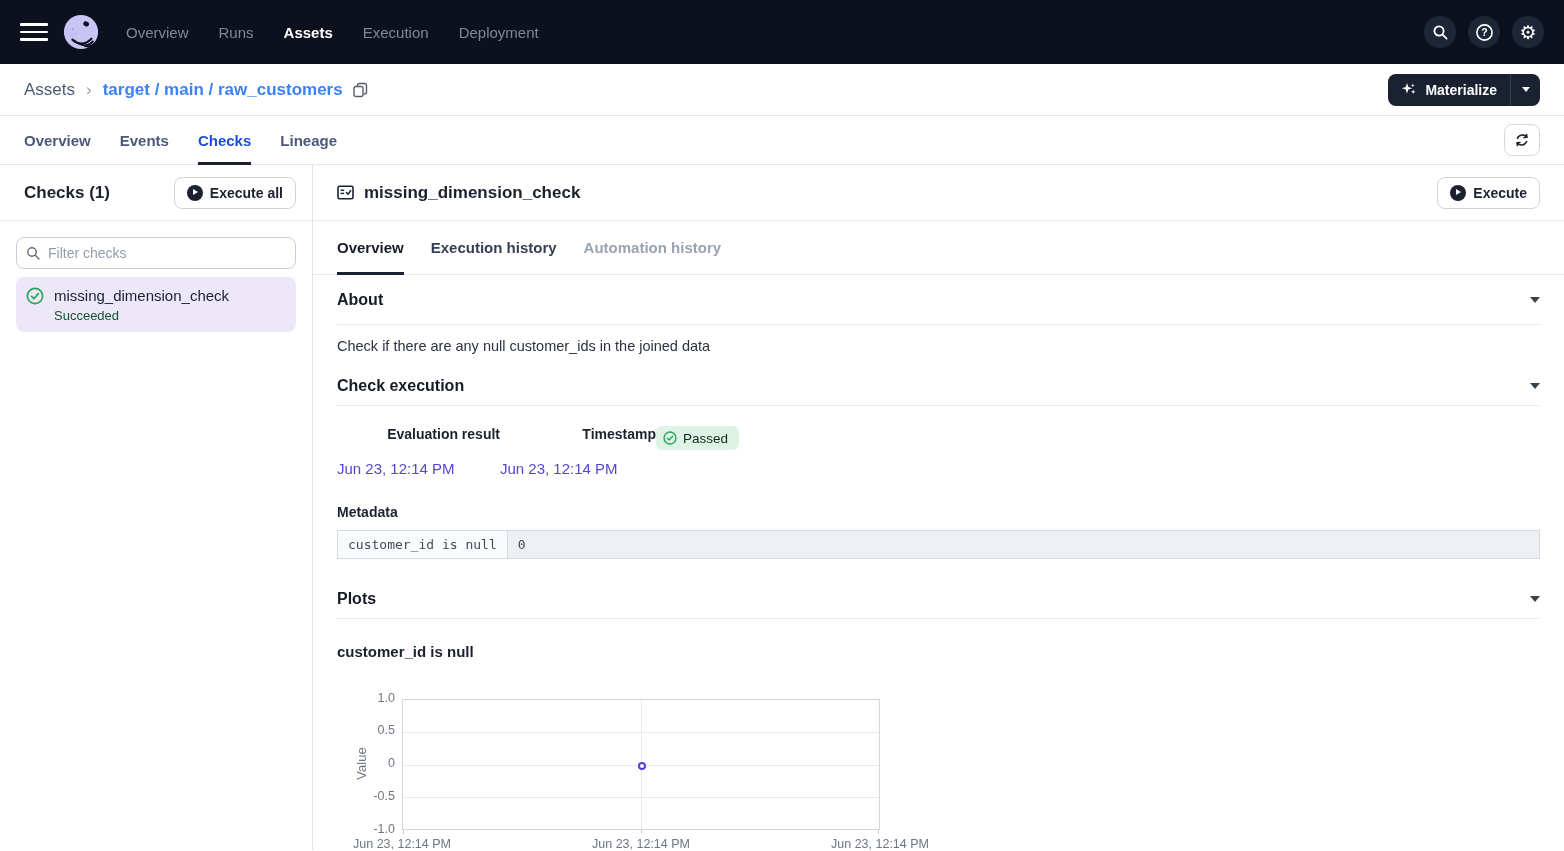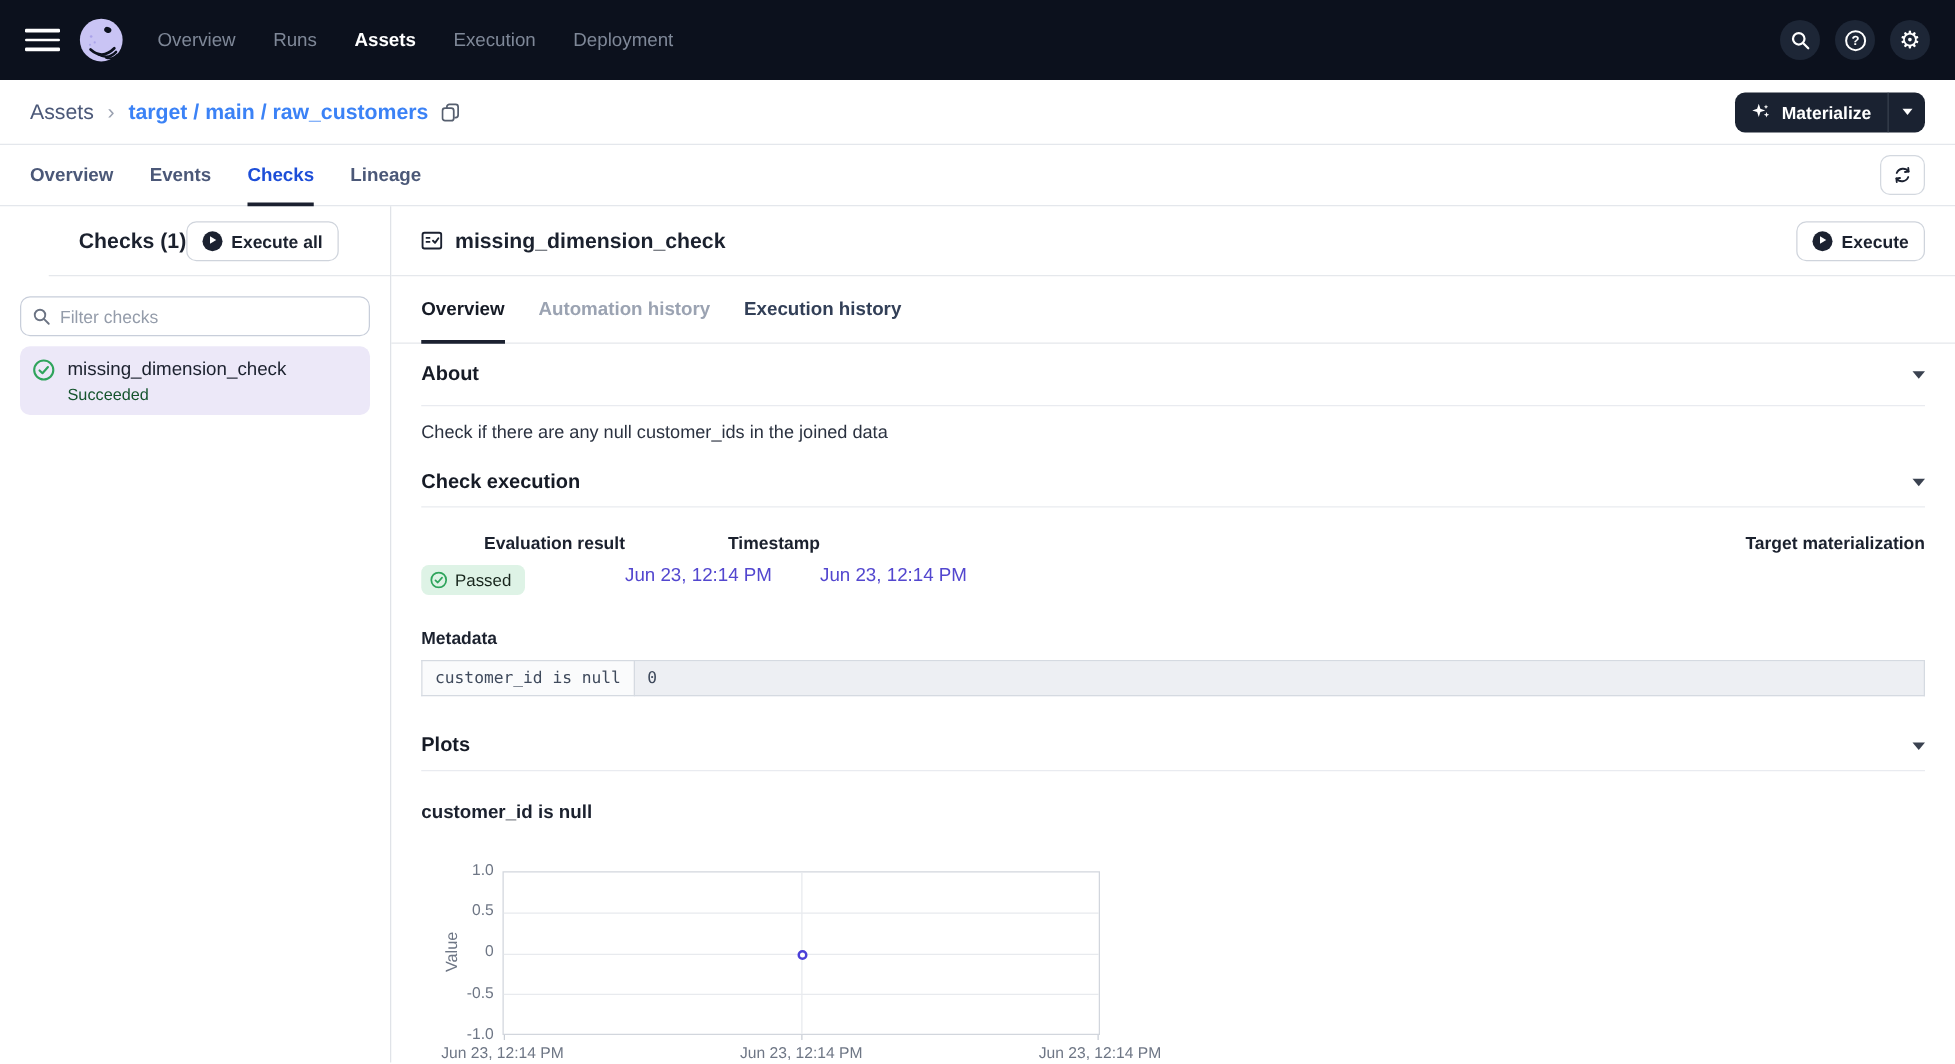--- a/index.html
+++ b/index.html
@@ -34,21 +34,21 @@
   .asset-tabs { height:49px; display:flex; align-items:stretch; padding:0 24px; border-bottom:1px solid #e4e7ec; }
   .a-tab { display:flex; align-items:center; margin-right:29px; font-size:15px; font-weight:600; color:#4b5878; position:relative; cursor:pointer; }
   .a-tab.active { color:#1d4ed8; }
   .a-tab.active::after { content:""; position:absolute; left:0; right:0; bottom:-1px; height:3px; background:#1b2130; }
   .refresh-btn { margin-left:auto; align-self:center; width:36px; height:32px; border:1px solid #d3d8df; border-radius:8px; background:#fff; display:flex; align-items:center; justify-content:center; cursor:pointer; }
 
   
   .content { display:flex; height:685px; }
 
   .left-panel { width:313px; flex:0 0 313px; border-right:1px solid #e0e3e8; }
-  .lp-header { height:56px; display:flex; align-items:center; padding:0 16px 0 24px; border-bottom:1px solid #e5e8ec;margin-left:39px; }
+  .lp-header { height:56px; display:flex; align-items:center; justify-content:space-between; padding:0 16px 0 24px; border-bottom:1px solid #e5e8ec; }
   .lp-title { font-size:17px; font-weight:700; }
   .btn-outline { display:inline-flex; align-items:center; gap:7px; height:32px; padding:0 12px; border:1px solid #cfd4dc; border-radius:8px; background:#fff; font-size:14px; font-weight:600; color:#1b212e; cursor:pointer; }
   .play-icon { width:16px; height:16px; border-radius:50%; background:#1b2130; position:relative; flex:0 0 16px; }
   .play-icon::after { content:""; position:absolute; left:6px; top:4.6px; border-left:5.6px solid #fff; border-top:3.4px solid transparent; border-bottom:3.4px solid transparent; }
   .lp-body { padding:16px; }
   .filter-wrap { position:relative; }
   .filter-wrap svg { position:absolute; left:10px; top:8.5px; }
   .filter-input { width:100%; height:32px; border:1px solid #c8ceda; border-radius:8px; padding:0 10px 0 31px; font-size:14px; font-family:"Liberation Sans", sans-serif; color:#4d7c0f; outline:none; }
   .filter-input::placeholder { color:#949caa; }
   .check-item { margin-top:8px; background:#ece8f8; border-radius:8px; padding:9px 12px 9px 10px; display:flex; gap:10px; align-items:flex-start; cursor:pointer; }
@@ -227,41 +227,40 @@
         <span class="mp-title">missing_dimension_check</span>
       </div>
       <button class="btn-outline">
         <span class="play-icon"></span>
         <span>Execute</span>
       </button>
     </div>
 
     <div class="mp-tabs">
       <div class="mp-tab active">Overview</div>
+      <div class="mp-tab">Execution history</div>
       <div class="mp-tab muted">Automation history</div>
-      <div class="mp-tab">Execution history</div>
     </div>
 
     <div class="mp-content">
 
       <div class="section-head h50">
         <span class="section-title">About</span>
         <span class="caret-down"></span>
       </div>
       <div class="about-text">Check if there are any null customer_ids in the joined data</div>
 
       <div class="section-head h40">
         <span class="section-title">Check execution</span>
         <span class="caret-down"></span>
       </div>
 
       <div class="le-grid">
         <div class="le-label">Evaluation result</div>
         <div class="le-label">Timestamp</div>
-        <div class="le-label">Target materialization</div>
         <div>
           <span class="badge-passed">
             <svg width="14" height="14" viewBox="0 0 16 16">
               <circle cx="8" cy="8" r="6.8" stroke="#2fa45c" stroke-width="1.6" fill="none"></circle>
               <path d="M5 8.3 L7.1 10.3 L11 5.9" stroke="#2fa45c" stroke-width="1.6" fill="none" stroke-linecap="round" stroke-linejoin="round"></path>
             </svg>
             <span>Passed</span>
           </span>
         </div>
         <div><span class="ts-link">Jun 23, 12:14 PM</span></div>

